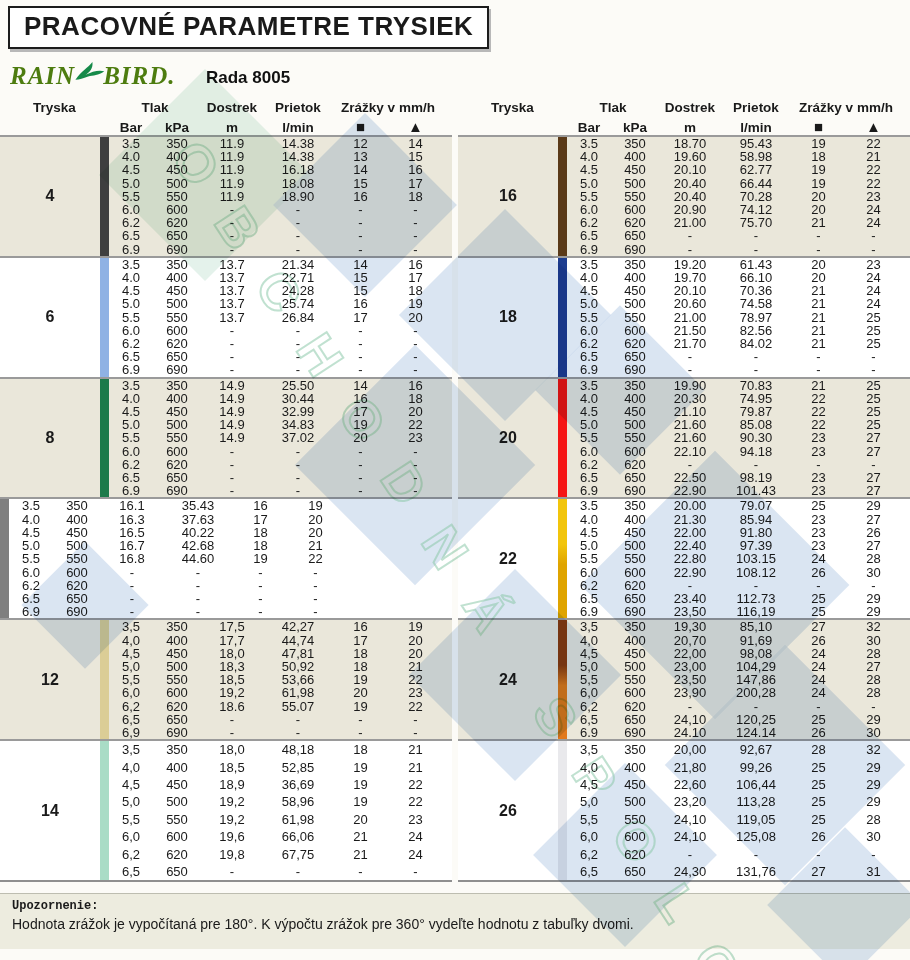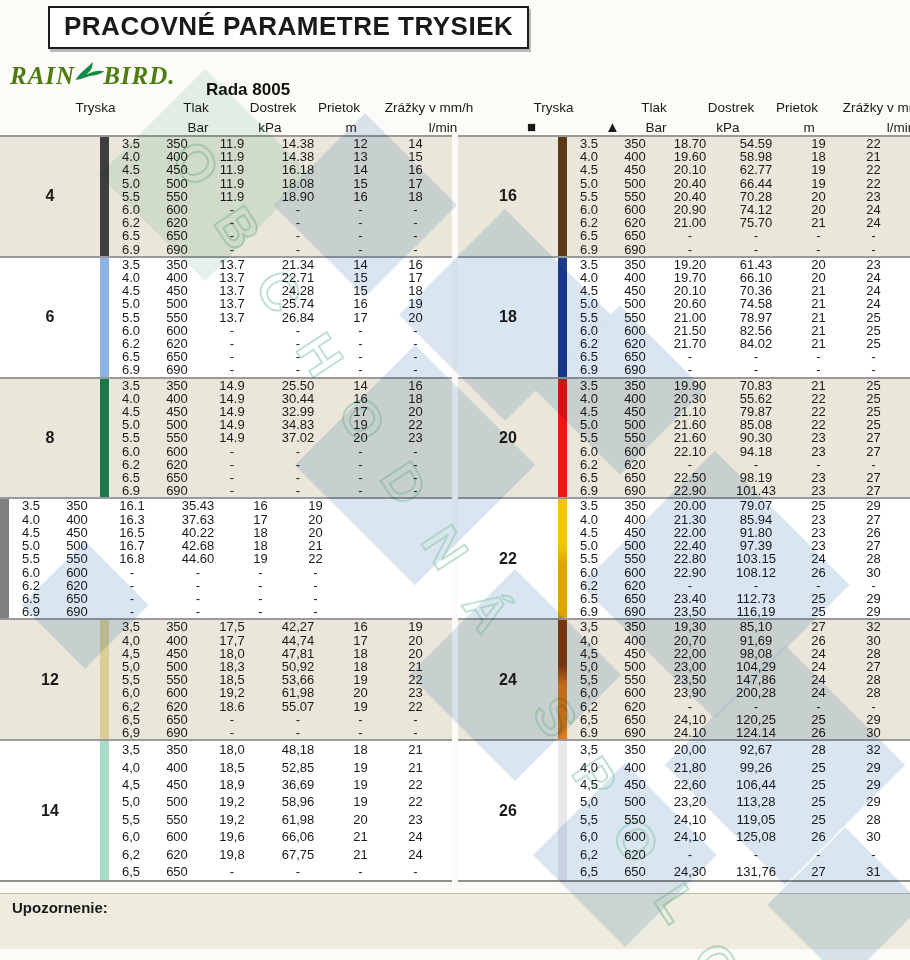--- a/index.html
+++ b/index.html
@@ -4,48 +4,48 @@
 <style>
   * { margin:0; padding:0; box-sizing:border-box; }
   html,body { width:910px; height:960px; }
   body {
     font-family:"Liberation Sans", sans-serif;
     background:#fcfbf7;
     position:relative;
     overflow:hidden;
     color:#1a1a1a;
   }
-  .page { position:relative; width:910px; height:960px; z-index:1;padding-left:40px; }
+  .page { position:relative; width:910px; height:960px; z-index:1; }
 
   
   .title-box {
     display:inline-block;
     margin:6px 0 0 8px;
     border:2px solid #1c1c1c;
     background:#fff;
     padding:3px 14px 5px 14px;
     box-shadow:2px 3px 0 #b8b8b8;
   }
   .title-box span { font-size:26px; font-weight:bold; letter-spacing:.5px; }
 
   
   .brand-row { position:absolute; top:60px; left:10px; height:36px; }
   .logo { display:inline-flex; align-items:center; color:#4d7c0f; }
   .logo .w { font-size:25px; font-weight:bold; font-style:italic; letter-spacing:1px; font-family:"Liberation Serif", serif; }
   .logo svg { width:34px; height:26px; margin:0 -3px 6px -3px; }
-  .series { position:absolute; left:196px; top:20px; font-size:17px; font-weight:bold; white-space:nowrap; color:#111; }
+  .series { position:absolute; left:196px; top:8px; font-size:17px; font-weight:bold; white-space:nowrap; color:#111; }
 
   
   .tables { position:absolute; top:95px; left:0; width:910px; display:flex; gap:6px; }
   .tbl { width:452px; }
-  .thead { position:relative; height:40px; font-weight:normal; font-size:13.5px;margin-left:41px; }
+  .thead { position:relative; height:40px; font-weight:bold; font-size:13.5px; }
   .thead .r1 { display:grid; grid-template-columns:109px 44px 48px 62px 70px 110px; align-items:end; height:20px; }
   .thead .r1 > div { text-align:center; }
   .thead .h-tlak { grid-column:2 / span 2; }
-  .thead .r2 { display:grid; grid-template-columns:109px 44px 48px 62px 70px 55px 55px; height:20px; align-items:end;gap:26px; }
+  .thead .r2 { display:grid; grid-template-columns:109px 44px 48px 62px 70px 55px 55px; height:20px; align-items:end; }
   .thead .r2 > div { text-align:center; }
   .glyph-sq { font-size:15px; line-height:16px; }
   .glyph-tr { font-size:15px; line-height:16px; }
 
   .tbody { border-bottom:2px solid #8f8f8f; }
   .section { display:flex; border-top:2px solid #9a9a9a; }
   .section.bg-a { background:#eae7da; }
   .section.bg-b { background:#ffffff; }
   .nz-cell { width:100px; display:flex; align-items:center; justify-content:center;
              font-weight:bold; font-size:16px; }
@@ -53,21 +53,21 @@
   .rows { flex:1; padding-left:0; }
   .row { display:grid; grid-template-columns:44px 48px 62px 70px 55px 55px; }
   .row .c { text-align:center; font-size:13px; line-height:var(--rh,13.2px); white-space:nowrap; }
 
   
   .note {
     position:absolute; left:0; top:893px; width:910px; height:56px;
     background:#edecdf; border-top:1px solid #bdbdb0;
     padding:5px 12px 0 12px;
   }
-  .note .lbl { font-weight:bold; font-size:15px; margin-bottom:3px; }
+  .note .lbl { font-weight:bold; font-size:12px; margin-bottom:3px;font-family:Liberation Mono, monospace; }
   .note .txt { font-size:14px; }
 
   
   .watermark { position:absolute; inset:0; z-index:3; pointer-events:none; mix-blend-mode:multiply; }
   .wm-d { position:absolute; background:#c3d5ea; opacity:.62; }
   .wm-d.rot { transform:rotate(45deg); }
   .wm-mint { position:absolute; background:#cde8da; opacity:.55; transform:rotate(45deg); }
   .wm-text {
     position:absolute; white-space:nowrap;
     font-size:52px; font-weight:bold; letter-spacing:38px;
@@ -600,21 +600,21 @@
       </div>
       <div class="tbody">
           <div class="section bg-a" style="--rh: 13.2px;">
             <div class="nz-cell">16</div>
             <div class="stripe" style="background: rgb(90, 58, 24);"></div>
             <div class="rows">
               <div class="row">
                 <div class="c">3.5</div>
                 <div class="c">350</div>
                 <div class="c">18.70</div>
-                <div class="c">54.59</div>
+                <div class="c">95.43</div>
                 <div class="c">19</div>
                 <div class="c">22</div>
               </div>
               <div class="row">
                 <div class="c">4.0</div>
                 <div class="c">400</div>
                 <div class="c">19.60</div>
                 <div class="c">58.98</div>
                 <div class="c">18</div>
                 <div class="c">21</div>
@@ -764,21 +764,21 @@
                 <div class="c">350</div>
                 <div class="c">19.90</div>
                 <div class="c">70.83</div>
                 <div class="c">21</div>
                 <div class="c">25</div>
               </div>
               <div class="row">
                 <div class="c">4.0</div>
                 <div class="c">400</div>
                 <div class="c">20.30</div>
-                <div class="c">55.62</div>
+                <div class="c">74.95</div>
                 <div class="c">22</div>
                 <div class="c">25</div>
               </div>
               <div class="row">
                 <div class="c">4.5</div>
                 <div class="c">450</div>
                 <div class="c">21.10</div>
                 <div class="c">79.87</div>
                 <div class="c">22</div>
                 <div class="c">25</div>
@@ -1059,20 +1059,21 @@
               </div>
             </div>
           </div>
         </div>
     </div>
 
   </div>
 
   <div class="note">
     <div class="lbl">Upozornenie:</div>
+    <div class="txt">Hodnota zrážok je vypočítaná pre 180°. K výpočtu zrážok pre 360°  vydeľte hodnotu z tabuľky dvomi.</div>
   </div>
 
 </div>
 
 <div class="watermark">
   <div class="wm-mint" style="left:130px; top:100px; width:150px; height:150px;"></div>
   <div class="wm-d rot" style="left:300px; top:140px; width:130px; height:130px;"></div>
   <div class="wm-d rot" style="left:430px; top:240px; width:150px; height:150px;"></div>
   <div class="wm-d rot" style="left:330px; top:380px; width:170px; height:170px;"></div>
   <div class="wm-d rot" style="left:560px; top:330px; width:120px; height:120px;"></div>

